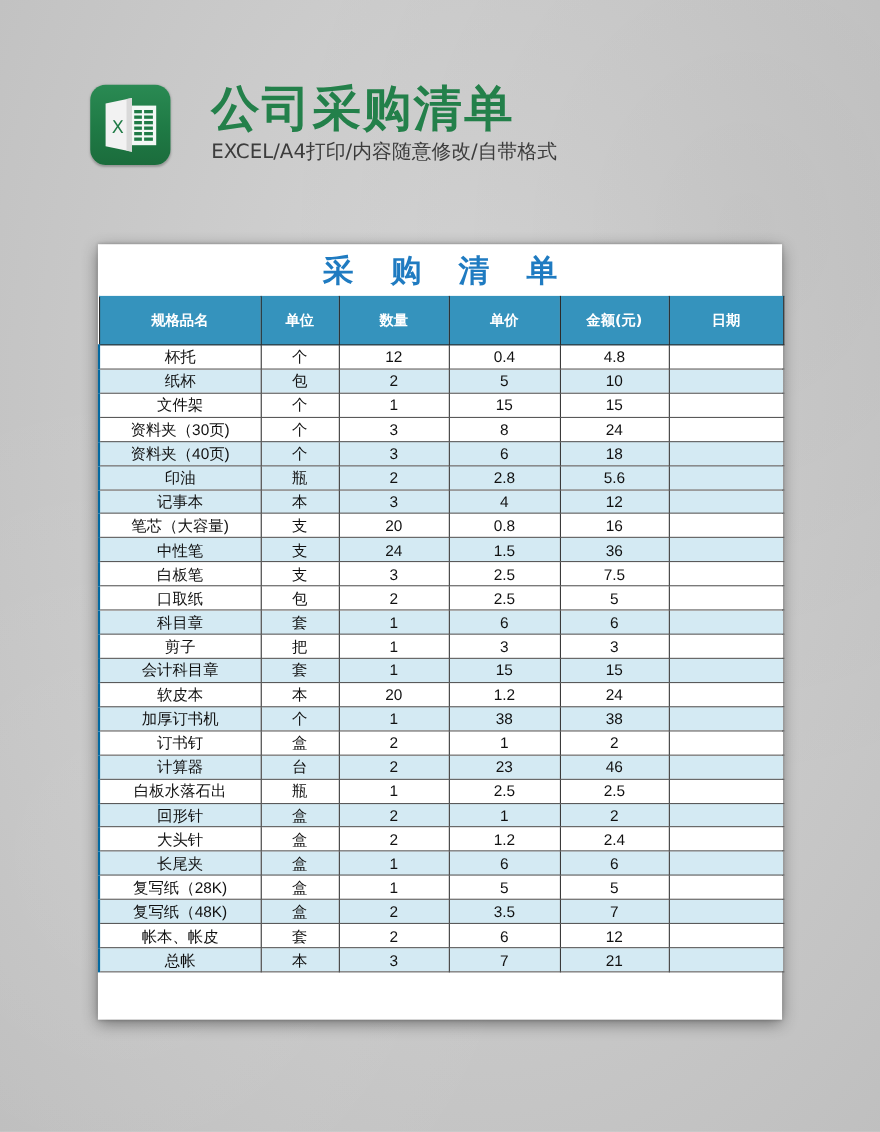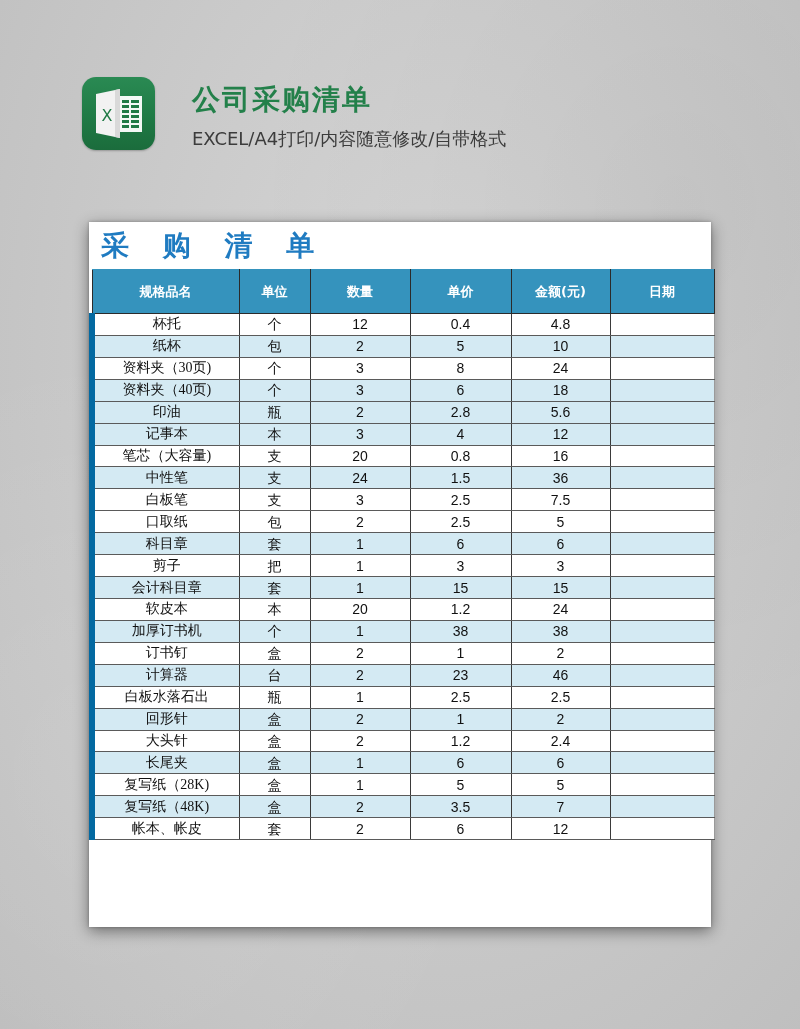--- a/index.html
+++ b/index.html
@@ -21,39 +21,39 @@
   .app-icon {
     position: absolute; left: 82px; top: 77px; width: 73px; height: 73px;
     border-radius: 14px;
     background: linear-gradient(180deg, #2a8a53 0%, #1f7a45 55%, #1b6c3c 100%);
     box-shadow: 0 1px 2px rgba(0,0,0,0.25);
     overflow: hidden;
   }
   .app-icon svg { position: absolute; left: 0; top: 0; }
   .hero-title {
     position: absolute; left: 192px; top: 78px;
-    font-size: 28px; font-weight: bold; color: #23804a;
+    font-size: 44px; font-weight: bold; color: #23804a;
     letter-spacing: 2px; line-height: 44px;
     white-space: nowrap;
   }
   .hero-sub {
     position: absolute; left: 192px; top: 127px;
     font-size: 18px; color: #3c3c3c; line-height: 24px;
     white-space: nowrap;
   }
 
   
   .sheet {
     position: absolute; left: 89px; top: 222px; width: 622px; height: 705px;
     background: #ffffff;
     box-shadow: 0 4px 14px rgba(0,0,0,0.45), 0 0 3px rgba(0,0,0,0.25);
   }
   .sheet-title {
     position: absolute; left: 0; top: 0; width: 622px; height: 47px;
-    text-align: left;
+    text-align: center;
     font-size: 28px; font-weight: bold; color: #1f7bc1;
     letter-spacing: 12px; line-height: 48px;
     padding-left: 12px;
   }
   table.grid {
     position: absolute; left: 0; top: 47px;
     width: 622px;
     border-collapse: collapse;
     table-layout: fixed;
   }
@@ -80,21 +80,21 @@
     border-right: 1px solid #3a3a3a;
     border-bottom: 1px solid #5a5a5a;
     font-family: "Liberation Sans", "DejaVu Sans", sans-serif;
     font-size: 14px; color: #111111;
     text-align: center;
     line-height: 20px;
     padding: 0;
     white-space: nowrap;
     overflow: hidden;
   }
-  table.grid td:first-child { border-left: 6px solid #0369a1; font-family: Liberation Serif, serif; }
+  table.grid td:first-child { border-left: 2px solid #0369a1; }
   table.grid td:last-child { border-right: 1px solid #9a9a9a; }
   table.grid tr.shaded td { background: #d4eaf3; }
   table.grid tr.plain td { background: #ffffff; }
 </style>
 </head>
 <body>
 
 <div class="bg-noise"></div>
 
 <div class="app-icon">
@@ -157,20 +157,28 @@
         </tr>
         <tr class="shaded">
           <td>纸杯</td>
           <td>包</td>
           <td>2</td>
           <td>5</td>
           <td>10</td>
           <td></td>
         </tr>
         <tr class="plain">
+          <td>文件架</td>
+          <td>个</td>
+          <td>1</td>
+          <td>15</td>
+          <td>15</td>
+          <td></td>
+        </tr>
+        <tr class="plain">
           <td>资料夹（30页)</td>
           <td>个</td>
           <td>3</td>
           <td>8</td>
           <td>24</td>
           <td></td>
         </tr>
         <tr class="shaded">
           <td>资料夹（40页)</td>
           <td>个</td>
@@ -332,15 +340,23 @@
           <td></td>
         </tr>
         <tr class="plain">
           <td>帐本、帐皮</td>
           <td>套</td>
           <td>2</td>
           <td>6</td>
           <td>12</td>
           <td></td>
         </tr>
+        <tr class="shaded">
+          <td>总帐</td>
+          <td>本</td>
+          <td>3</td>
+          <td>7</td>
+          <td>21</td>
+          <td></td>
+        </tr>
       </tbody>
   </table>
 </div>
 
 </body></html>

